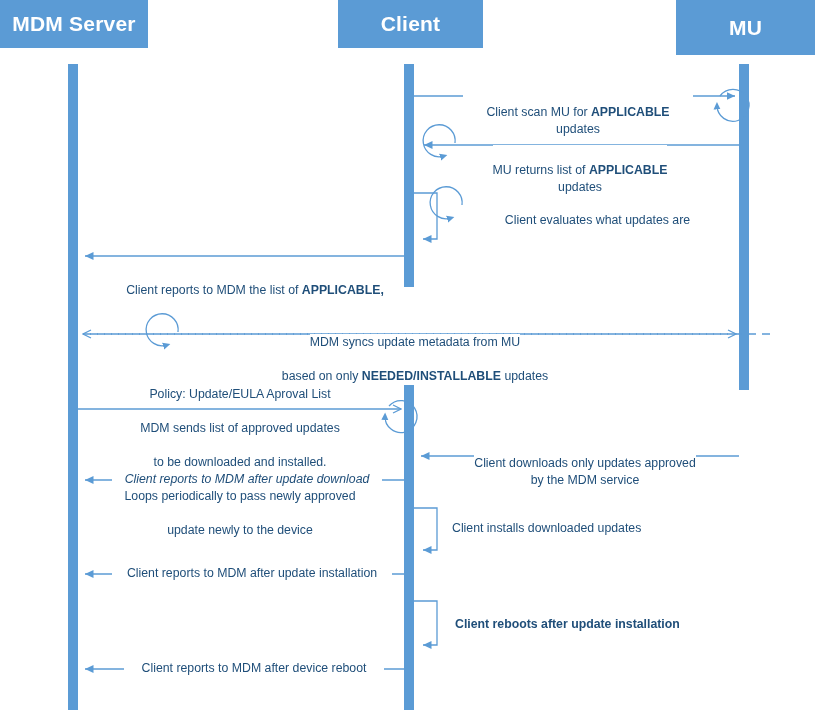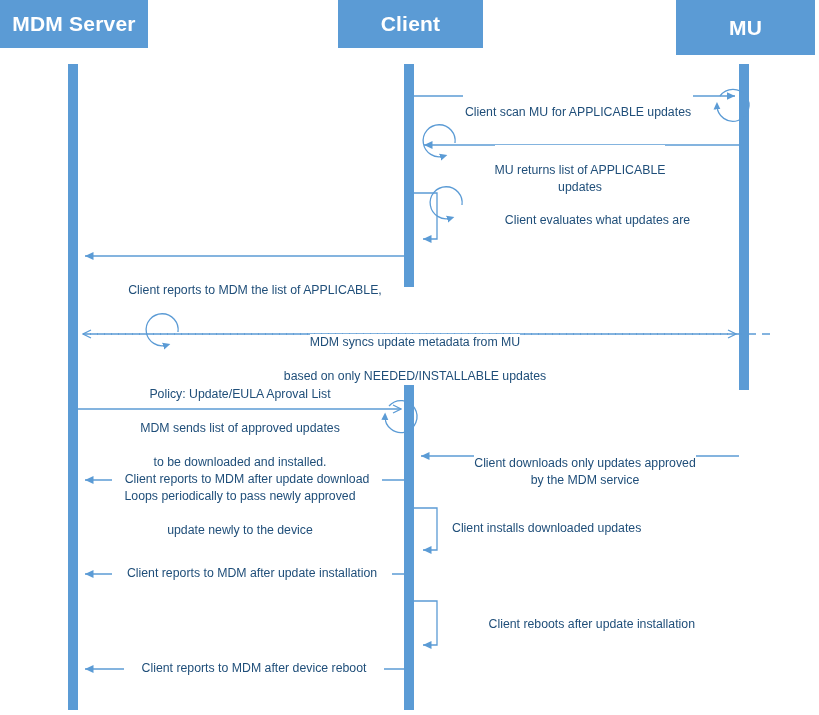--- a/index.html
+++ b/index.html
@@ -37,21 +37,21 @@
   }
   
   .msg {
     position: absolute;
     color: #1F4E79;
     font-size: 12.3px;
     line-height: 17px;
     text-align: center;
     white-space: pre-line;
   }
-  .msg b { font-weight: normal; }
+  .msg b { font-weight: bold; }
   
   svg.overlay {
     position: absolute;
     left: 0;
     top: 0;
     width: 819px;
     height: 715px;
     pointer-events: none;
   }
 </style>
@@ -187,23 +187,23 @@
     <div style="background:#fff;">to be downloaded and installed.</div>
     <div style="background:#fff;">Loops periodically to pass newly approved</div>
     <div style="background:#fff;">update newly to the device</div>
   </div>
 
   <div class="msg" style="left:460px; top:438px; width:250px;">
     <div style="background:#fff; display:inline-block;">Client downloads only updates approved</div>
     <div>by the MDM service</div>
   </div>
 
-  <div class="msg" style="left:112px; top:471px; width:270px; background:#fff;">Client reports to MDM after update download</div>
+  <div class="msg" style="left:112px; top:471px; width:270px; background:#fff;font-style:italic;">Client reports to MDM after update download</div>
 
   <div class="msg" style="left:452px; top:520px; width:230px; text-align:left;">Client installs downloaded updates</div>
 
   <div class="msg" style="left:112px; top:565px; width:280px; background:#fff;">Client reports to MDM after update installation</div>
 
-  <div class="msg" style="left:455px; top:616px; width:240px; text-align:right;">Client reboots after update installation</div>
+  <div class="msg" style="left:455px; top:616px; width:240px; text-align:left;font-weight:bold;">Client reboots after update installation</div>
 
   <div class="msg" style="left:124px; top:660px; width:260px; background:#fff;">Client reports to MDM after device reboot</div>
 
 </div>
 
 </body></html>

